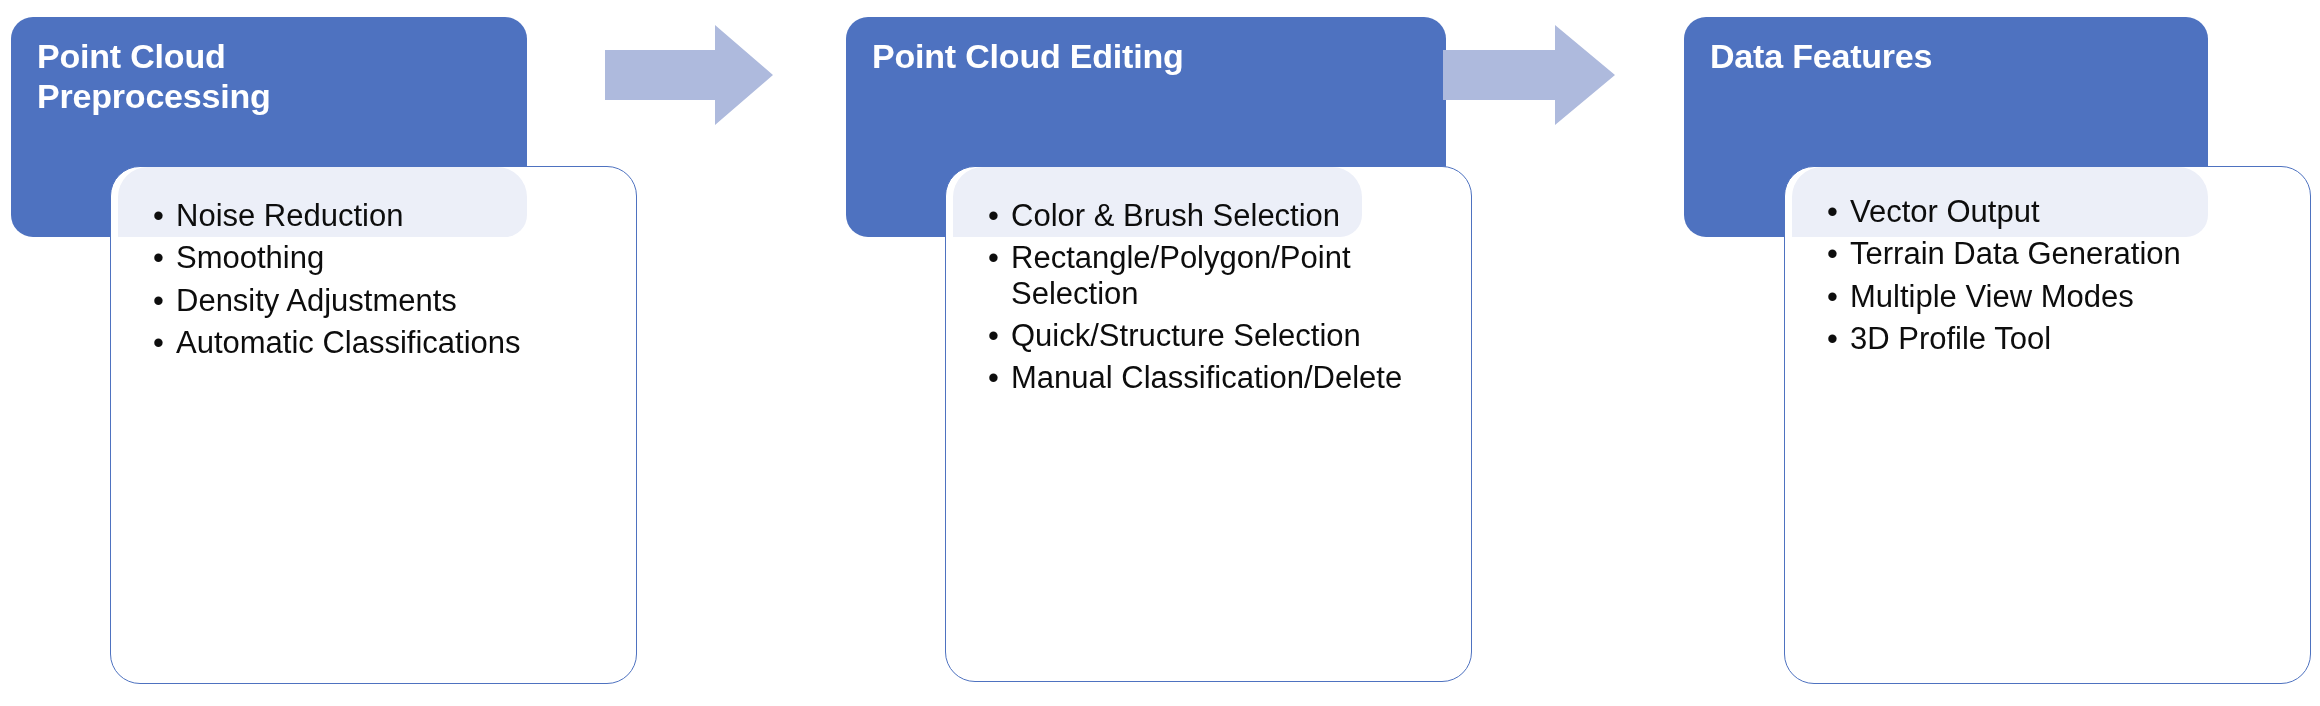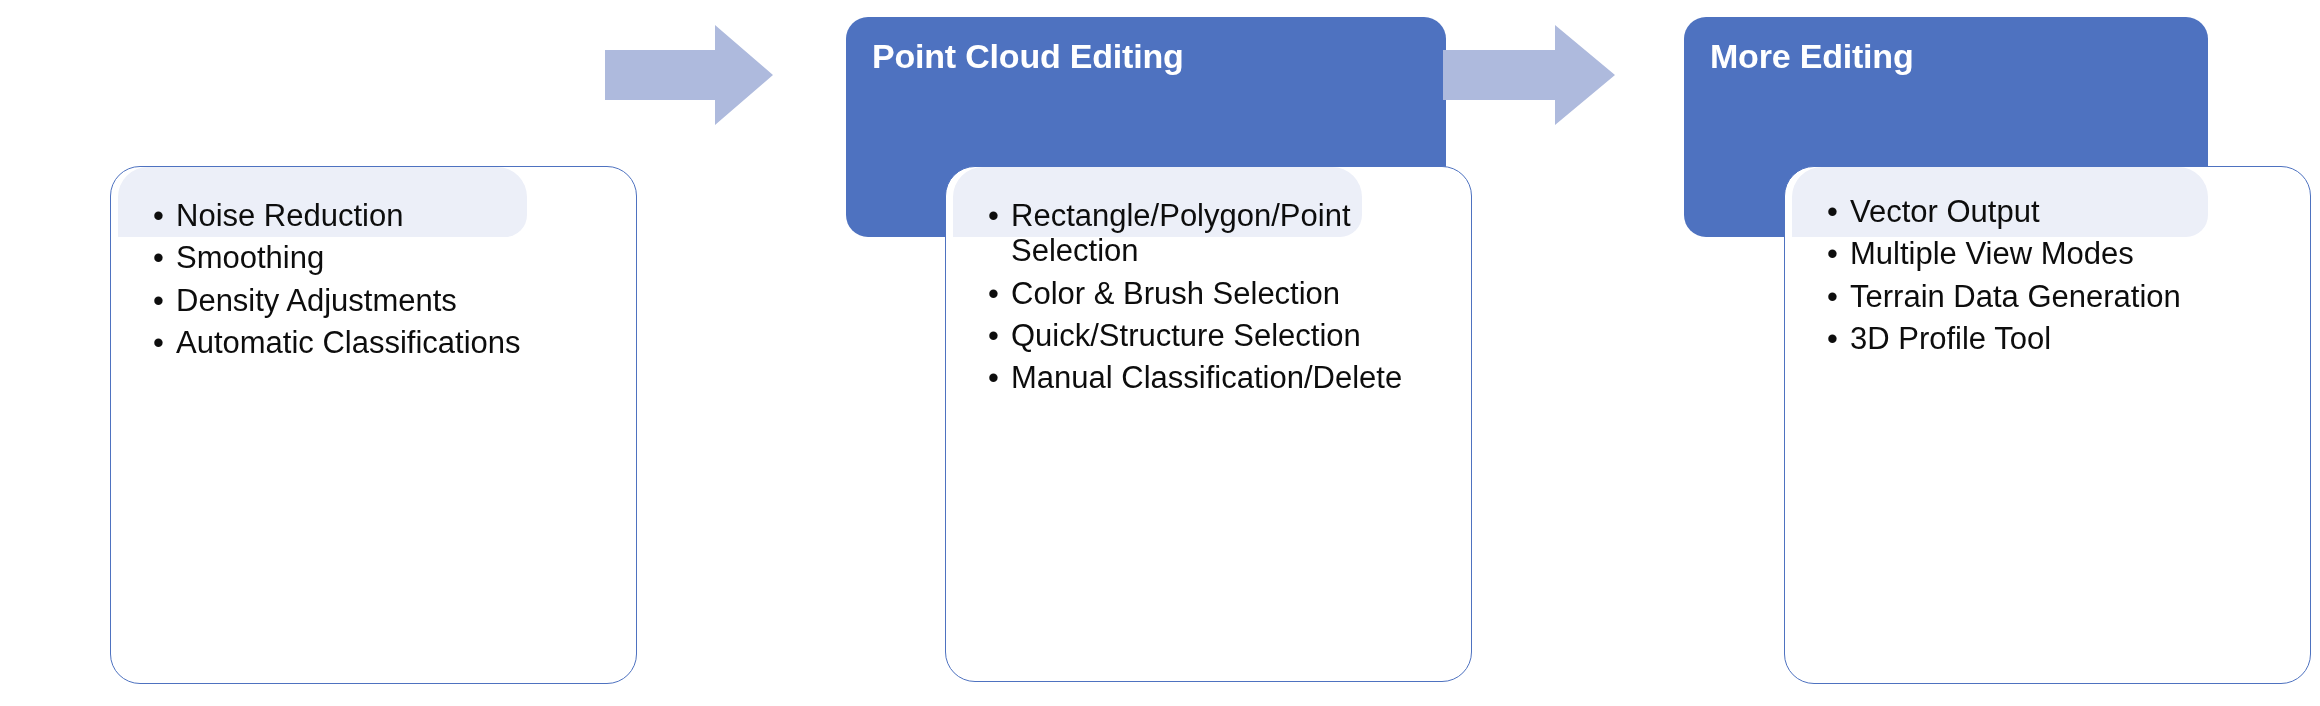--- a/index.html
+++ b/index.html
@@ -98,20 +98,24 @@
   }
   .arrow svg { display: block; }
 </style>
 </head>
 <body>
 
 <div id="stage">
 
   <div class="column" style="left:0; width:700px;">
 
+    <div class="header-box" style="left: 11px; top: 17px; width: 516px; height: 220px; background: rgb(78, 114, 192);">
+      <div class="header-title" style="color: rgb(255, 255, 255);">Point Cloud
+Preprocessing</div>
+    </div>
 
     <div class="body-card" style="left: 110px; top: 166px; width: 527px; height: 518px; border-color: rgb(78, 114, 192); background: rgb(255, 255, 255);"></div>
 
     <div class="card-top-overlay" style="left: 118px; top: 167px; width: 409px; height: 70px; background: rgb(236, 239, 248);"></div>
 
     <ul class="bullets" style="left: 143px; top: 190px; width: 420px; color: rgb(13, 13, 13);">
       <li><span>Noise Reduction</span></li>
       <li><span>Smoothing</span></li>
       <li><span>Density Adjustments</span></li>
       <li><span>Automatic Classifications</span></li>
@@ -128,44 +132,44 @@
 
     <div class="header-box" style="left: 846px; top: 17px; width: 600px; height: 220px; background: rgb(78, 114, 192);">
       <div class="header-title" style="color: rgb(255, 255, 255);">Point Cloud Editing</div>
     </div>
 
     <div class="body-card" style="left: 945px; top: 166px; width: 527px; height: 516px; border-color: rgb(78, 114, 192); background: rgb(255, 255, 255);"></div>
 
     <div class="card-top-overlay" style="left: 953px; top: 167px; width: 409px; height: 70px; background: rgb(236, 239, 248);"></div>
 
     <ul class="bullets" style="left: 978px; top: 190px; width: 430px; color: rgb(13, 13, 13);">
+      <li><span>Color &amp; Brush Selection</span></li>
       <li><span>Rectangle/Polygon/Point Selection</span></li>
-      <li><span>Color &amp; Brush Selection</span></li>
       <li><span>Quick/Structure Selection</span></li>
       <li><span>Manual Classification/Delete</span></li>
     </ul>
   </div>
 
   <div class="arrow" style="left:1443px; top:25px;">
     <svg width="172" height="100" viewBox="0 0 172 100" aria-hidden="true">
       <polygon points="0,25 112,25 112,0 172,50 112,100 112,75 0,75" fill="#AEBADD"></polygon>
     </svg>
   </div>
 
   <div class="column" style="left:0; width:2320px;">
 
     <div class="header-box" style="left: 1684px; top: 17px; width: 524px; height: 220px; background: rgb(78, 114, 192);">
-      <div class="header-title" style="color: rgb(255, 255, 255);">More Editing</div>
+      <div class="header-title" style="color: rgb(255, 255, 255);">Data Features</div>
     </div>
 
     <div class="body-card" style="left: 1784px; top: 166px; width: 527px; height: 518px; border-color: rgb(78, 114, 192); background: rgb(255, 255, 255);"></div>
 
     <div class="card-top-overlay" style="left: 1792px; top: 167px; width: 416px; height: 70px; background: rgb(236, 239, 248);"></div>
 
     <ul class="bullets" style="left: 1817px; top: 186px; width: 470px; color: rgb(13, 13, 13);">
       <li><span>Vector Output</span></li>
+      <li><span>Terrain Data Generation</span></li>
       <li><span>Multiple View Modes</span></li>
-      <li><span>Terrain Data Generation</span></li>
       <li><span>3D Profile Tool</span></li>
     </ul>
   </div>
 
 </div>
 
 </body></html>

